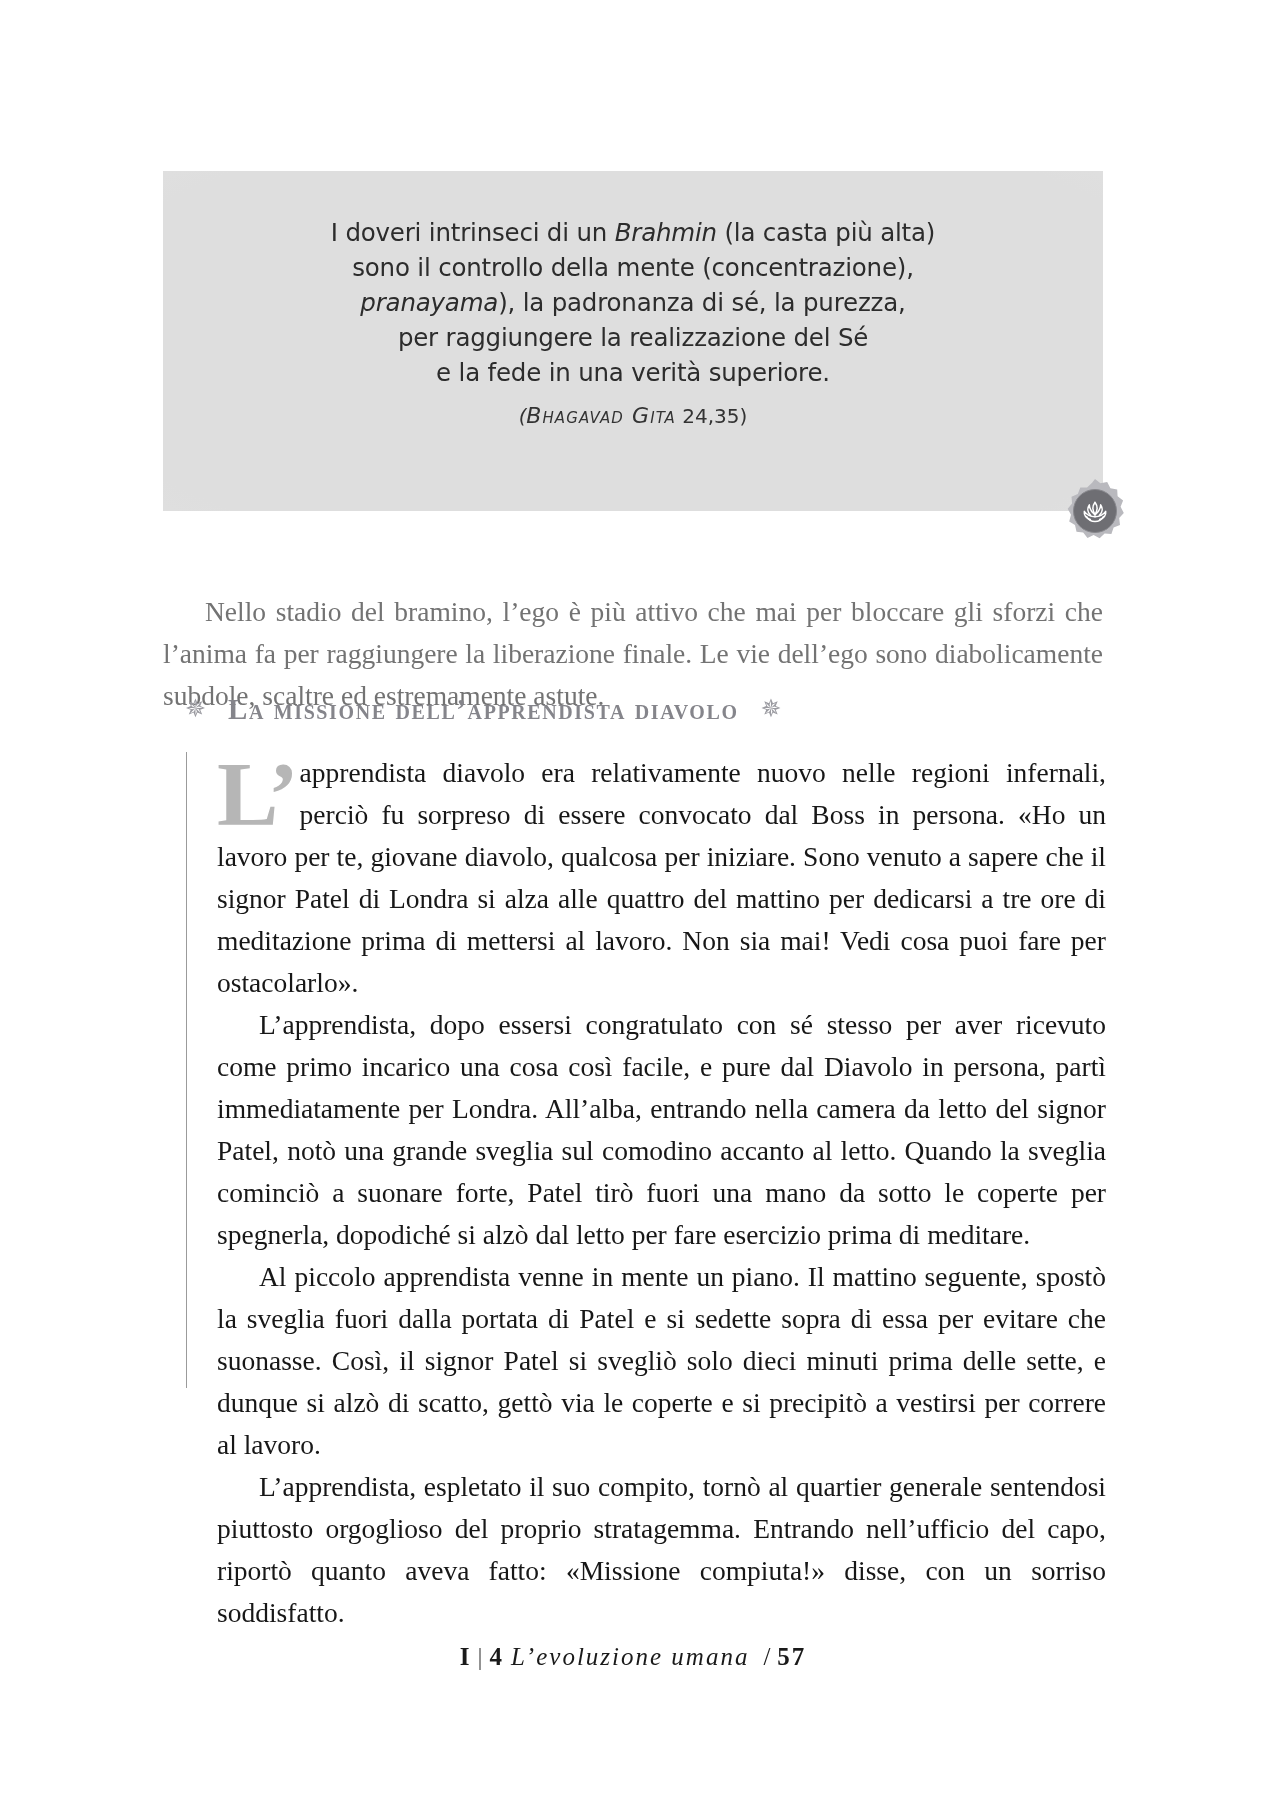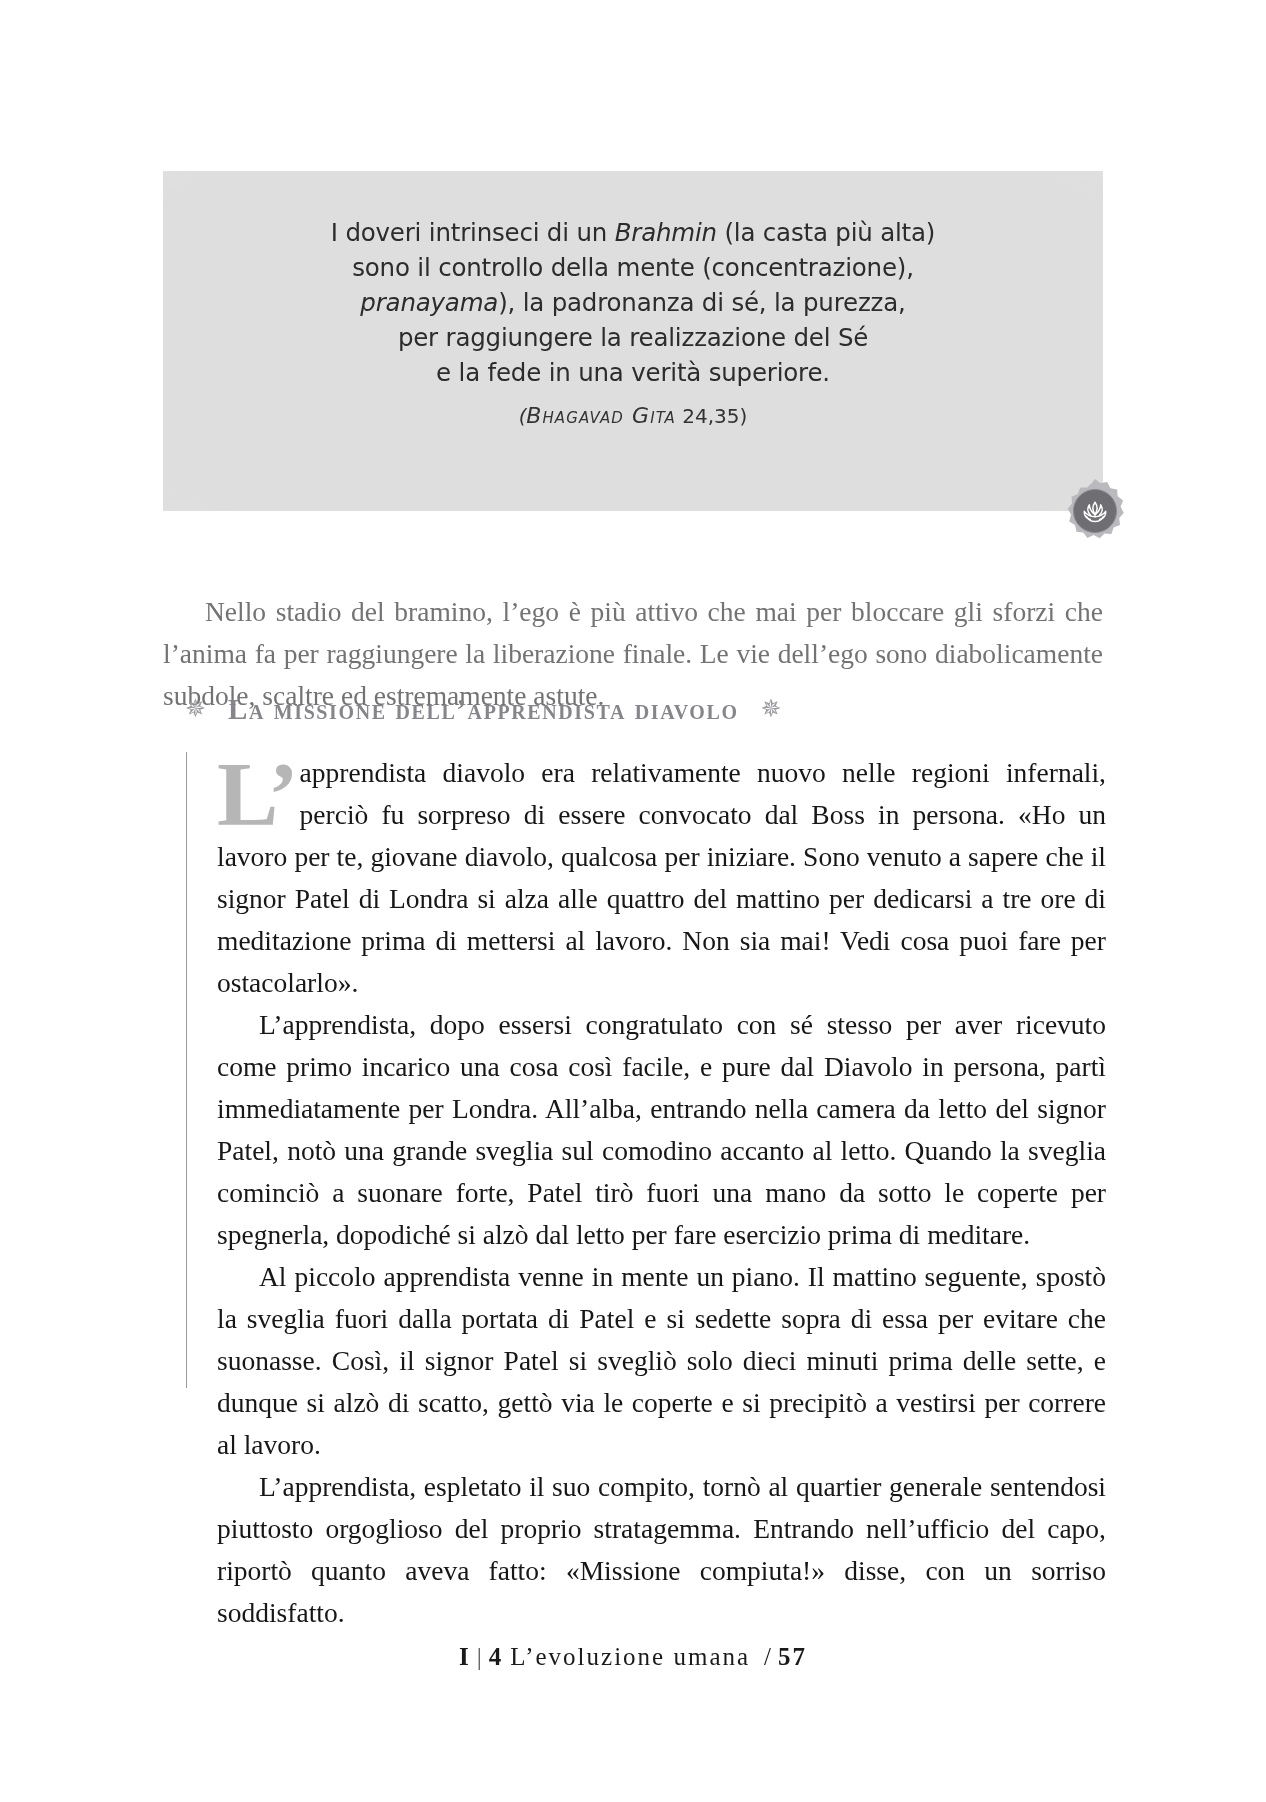--- a/index.html
+++ b/index.html
@@ -168,21 +168,21 @@
     right: 0;
     top: 1643px;
     text-align: center;
     font-size: 25px;
     color: #1a1a1a;
     letter-spacing: 1px;
   }
   .footer .part { font-weight: bold; letter-spacing: 2px; }
   .footer .sep { margin: 0 6px; color: #555; }
   .footer .chap { font-weight: bold; }
-  .footer .booktitle { letter-spacing: 2px; margin: 12px 8px; text-align: center; }
+  .footer .booktitle { font-style: italic; letter-spacing: 2px; margin: 12px 8px; text-align: center; }
   .footer .slash { margin: 0 6px; }
   .footer .pageno { font-weight: bold; letter-spacing: 2px; }
 </style>
 </head>
 <body>
 
 <div class="page">
 
   <div class="quote-box">
     <div class="quote-text">

